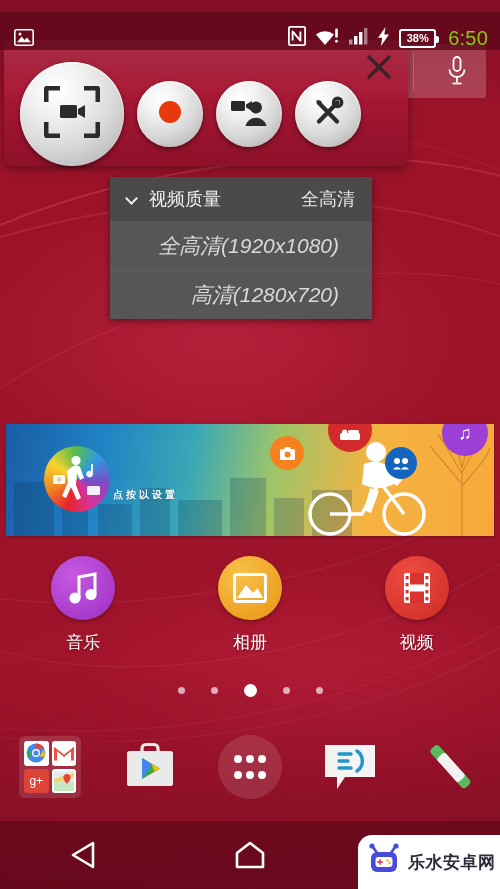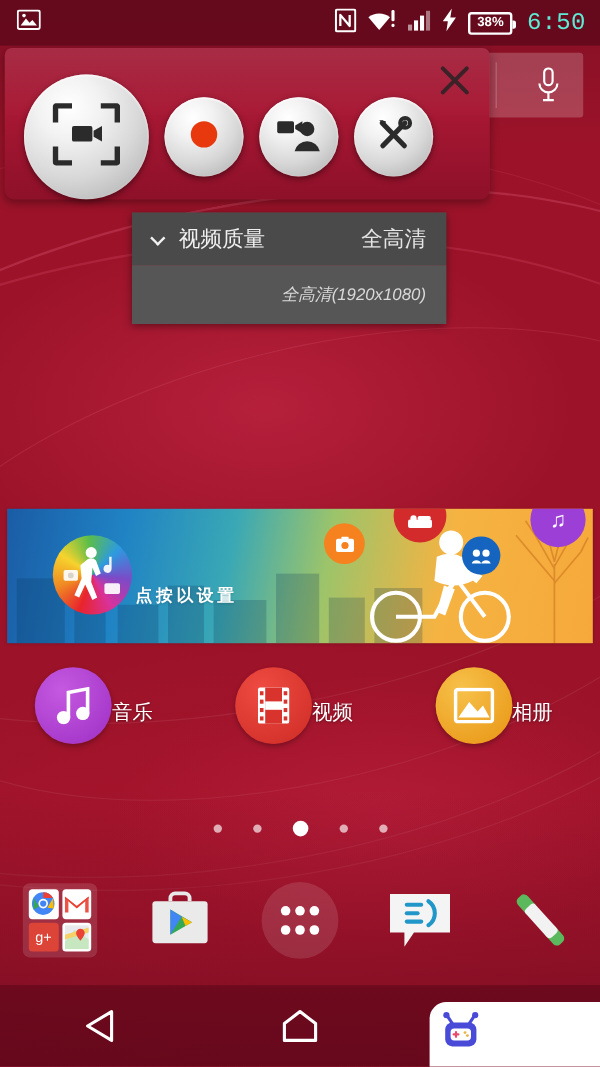--- a/index.html
+++ b/index.html
@@ -36,29 +36,29 @@
     background:radial-gradient(ellipse at center, rgba(240,60,100,0.30), rgba(240,60,100,0) 70%); }
   .glow2 { position:absolute; width:460px; height:240px; left:90px; top:560px;
     background:radial-gradient(ellipse at center, rgba(225,50,90,0.22), rgba(225,50,90,0) 70%); }
   .darkbot { position:absolute; left:0; right:0; bottom:0; height:230px;
     background:linear-gradient(180deg, rgba(110,12,32,0) 0%, rgba(105,10,30,0.45) 60%, rgba(98,9,28,0.70) 100%); }
   .darktop { position:absolute; left:0; right:0; top:0; height:120px;
     background:linear-gradient(180deg, rgba(110,12,34,0.55) 0%, rgba(110,12,34,0) 100%); }
 
   
   #statusbar {
-    position:absolute; top:0; left:0; width:500px; height:38px;
-    display:flex; align-items:center;
+    position:absolute; top:12px; left:0; width:500px; height:38px;
+    display:flex; align-items:flex-end;
     padding:0 12px 0 14px;
     background:rgba(92,8,26,0.78);
     color:#fff; z-index:60;
   }
   #statusbar .sb-left { display:flex; align-items:center; gap:8px; flex:1; }
   #statusbar .sb-right { display:flex; align-items:center; gap:9px; }
-  .sb-clock { font-size:20px; letter-spacing:.2px; color:#5eead4; margin-left:3px;font-family:Liberation Mono, monospace; }
+  .sb-clock { font-size:20px; letter-spacing:.2px; color:#84cc16; margin-left:3px; }
   .batt {
     position:relative; display:inline-flex; align-items:center; justify-content:center;
     width:37px; height:19px; border:2px solid #fff; border-radius:3px;
     font-size:11px; font-weight:bold; color:#fff;
   }
   .batt:after { content:""; position:absolute; right:-5px; top:5px; width:3px; height:7px;
     background:#fff; border-radius:0 2px 2px 0; }
 
   
   #search-widget {
@@ -116,21 +116,21 @@
     height:44px; display:flex; align-items:center; padding:0 17px;
     color:#e8e8e8;
   }
   .sp-row.header { background:#4a4a4a; justify-content:space-between; }
   .sp-row.footer { background:#4a4a4a; justify-content:space-between; }
   .sp-row .sp-label { display:flex; align-items:center; gap:9px; font-size:18px; color:#f0f0f0; }
   .sp-row .sp-value { font-size:18px; color:#e4e4e4; }
   .sp-options { background:#565656; }
   .sp-option {
     height:49px; display:flex; align-items:center; justify-content:flex-end;
-    padding:0 17px; color:#d9d9d9; font-style:italic; font-size:14px;
+    padding:0 33px; color:#d9d9d9; font-style:italic; font-size:21px;
     border-top:1px solid rgba(255,255,255,0.055);
   }
   .sp-option:first-child { border-top:none; }
   .chev { display:inline-block; width:13px; height:13px; position:relative; }
   .chev i {
     position:absolute; left:0; top:1px; width:9px; height:9px;
     border-right:2.4px solid #f2f2f2; border-bottom:2.4px solid #f2f2f2;
   }
   .chev.down i { transform:rotate(45deg); }
   .chev.right i { transform:rotate(-45deg); left:1px; top:2px; }
@@ -144,38 +144,38 @@
     box-shadow:0 1px 3px rgba(0,0,0,0.25);
   }
   .city { position:absolute; bottom:0; left:0; width:100%; height:62px; opacity:.22; }
   .ll-title {
     position:absolute; left:106px; top:18px;
     font-size:36px; color:#fff; letter-spacing:2px; font-weight:300;
     text-shadow:0 1px 2px rgba(0,0,0,0.18);
   }
   .ll-sub {
     position:absolute; left:107px; top:64px;
-    font-size:14px; color:#fff; letter-spacing:3px; font-weight:bold;
+    font-size:10px; color:#fff; letter-spacing:3px; font-weight:bold;
     text-shadow:0 1px 2px rgba(0,0,0,0.18);
   }
   .ll-icon {
     position:absolute; left:38px; top:22px; width:66px; height:66px; border-radius:50%;
     background:conic-gradient(from 200deg, #e8242c, #f08a23, #f6d32d, #5bbd4a, #2d9ae0, #7b4bc7, #d8329c, #e8242c);
     display:flex; align-items:center; justify-content:center;
   }
   .bubble {
     position:absolute; border-radius:50%;
     display:flex; align-items:center; justify-content:center;
     color:#fff; font-size:12px;
   }
 
   
   #app-row { position:absolute; left:0; top:556px; width:500px; height:110px; z-index:15;
     display:flex; justify-content:space-around; align-items:flex-start; }
-  .app { width:108px; display:flex; flex-direction:row; align-items:center;text-align:center; }
+  .app { width:108px; display:flex; flex-direction:column; align-items:center;text-align:center; }
   .app .ico { width:64px; height:64px; border-radius:50%;
     display:flex; align-items:center; justify-content:center;
     box-shadow:0 2px 4px rgba(0,0,0,0.28); }
   .app .lbl { margin-top:11px; font-size:17px; color:#fff; text-shadow:0 1px 2px rgba(0,0,0,0.4); }
 
   
   #page-dots { position:absolute; left:0; top:684px; width:500px; z-index:15;
     display:flex; justify-content:center; align-items:center; gap:26px; }
   #page-dots .dot { width:7px; height:7px; border-radius:50%; background:rgba(255,255,255,0.65); }
   #page-dots .dot.active { width:13px; height:13px; background:#fff; }
@@ -340,20 +340,21 @@
       <span class="chev down">
           <i></i>
         </span>
       <span>视频质量</span>
     </span>
     <span class="sp-value">全高清</span>
   </div>
 
   <div class="sp-options">
     <div class="sp-option">全高清(1920x1080)</div>
+    <div class="sp-option">高清(1280x720)</div>
   </div>
 
 </div>
 
 <div id="lifelog">
   <svg class="city" viewBox="0 0 488 62" preserveAspectRatio="none">
     <rect x="8" y="8" width="40" height="54" fill="#0d2f55"></rect>
     <rect x="56" y="22" width="26" height="40" fill="#0d2f55"></rect>
     <rect x="92" y="30" width="34" height="32" fill="#0d2f55"></rect>
     <rect x="134" y="14" width="30" height="48" fill="#0d2f55"></rect>
@@ -440,20 +441,30 @@
 
   <div class="app">
     <div class="ico" style="background:radial-gradient(circle at 35% 30%,#c659e0,#9c2fc4)">
       <svg width="30" height="32" viewBox="0 0 30 32">
         <path d="M11 26 V5 L27 2 V22" fill="none" stroke="#fff" stroke-width="3"></path>
         <circle cx="7" cy="26" r="5.6" fill="#fff"></circle>
           <circle cx="23" cy="22.5" r="5.6" fill="#fff"></circle>
       </svg>
     </div>
     <div class="lbl">音乐</div>
+  </div>
+
+  <div class="app">
+    <div class="ico" style="background:radial-gradient(circle at 35% 28%,#f7c14a,#e89412)">
+      <svg width="34" height="30" viewBox="0 0 34 30">
+        <rect x="1.6" y="1.6" width="30.8" height="26.8" rx="2" fill="none" stroke="#fff" stroke-width="3"></rect>
+        <path d="M4 25 L13 12 L20 20 L24.5 15 L30 25 Z" fill="#fff"></path>
+      </svg>
+    </div>
+    <div class="lbl">相册</div>
   </div>
 
   <div class="app">
     <div class="ico" style="background:radial-gradient(circle at 35% 28%,#ef4b42,#cc2b24)">
       <svg width="30" height="32" viewBox="0 0 30 32">
         <rect x="2" y="1" width="26" height="30" rx="1.6" fill="#fff"></rect>
         <rect x="8" y="1" width="14" height="30" fill="#d8332c"></rect>
         <g fill="#d8332c">
           <rect x="3.6" y="4" width="3" height="3.4"></rect>
             <rect x="3.6" y="11" width="3" height="3.4"></rect>
@@ -461,30 +472,20 @@
             <rect x="3.6" y="25" width="3" height="3.4"></rect>
           <rect x="23.4" y="4" width="3" height="3.4"></rect>
             <rect x="23.4" y="11" width="3" height="3.4"></rect>
           <rect x="23.4" y="18" width="3" height="3.4"></rect>
             <rect x="23.4" y="25" width="3" height="3.4"></rect>
         </g>
         <rect x="8" y="12.5" width="14" height="7" fill="#fff"></rect>
       </svg>
     </div>
     <div class="lbl">视频</div>
-  </div>
-
-  <div class="app">
-    <div class="ico" style="background:radial-gradient(circle at 35% 28%,#f7c14a,#e89412)">
-      <svg width="34" height="30" viewBox="0 0 34 30">
-        <rect x="1.6" y="1.6" width="30.8" height="26.8" rx="2" fill="none" stroke="#fff" stroke-width="3"></rect>
-        <path d="M4 25 L13 12 L20 20 L24.5 15 L30 25 Z" fill="#fff"></path>
-      </svg>
-    </div>
-    <div class="lbl">相册</div>
   </div>
 
 </div>
 
 <div id="page-dots">
   <span class="dot"></span>
   <span class="dot"></span>
   <span class="dot active"></span>
   <span class="dot"></span>
   <span class="dot"></span>
@@ -595,13 +596,14 @@
       </g>
       <circle cx="6" cy="4" r="2.6" fill="#4a4ad8"></circle>
         <circle cx="30" cy="4" r="2.6" fill="#4a4ad8"></circle>
       <rect x="5" y="10" width="26" height="20" rx="6" fill="#4a4ad8"></rect>
       <rect x="9.5" y="15" width="17" height="10" rx="3" fill="#fff"></rect>
       <path d="M12 20 h4 M14 18 v4" stroke="#e84a6a" stroke-width="1.8" stroke-linecap="round"></path>
       <circle cx="21.5" cy="18.5" r="1.2" fill="#e8b44a"></circle>
         <circle cx="23.5" cy="21" r="1.2" fill="#e8b44a"></circle>
     </svg>
   </span>
+  <span class="wm-text">乐水安卓网</span>
 </div>
 
 </body></html>

